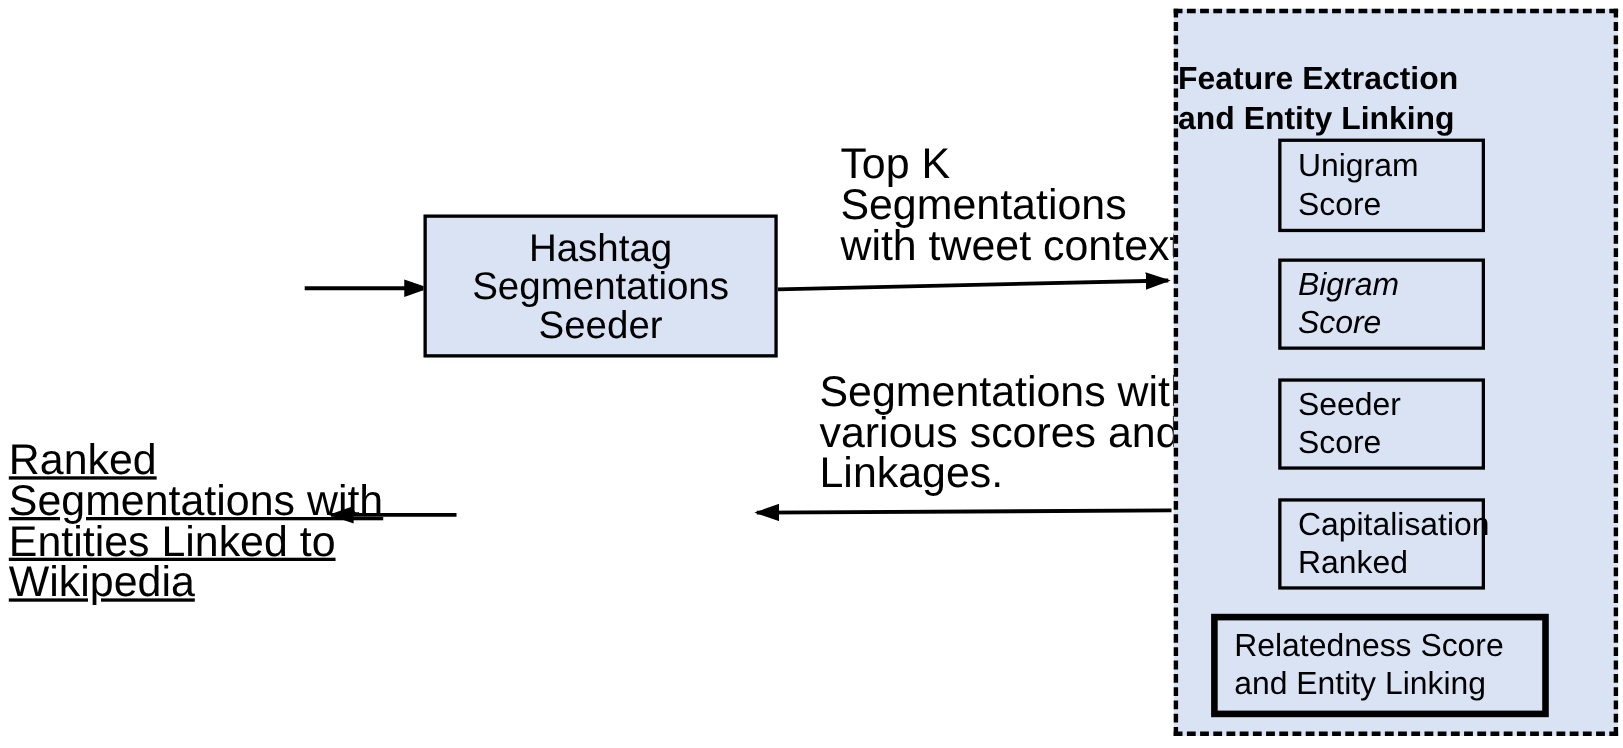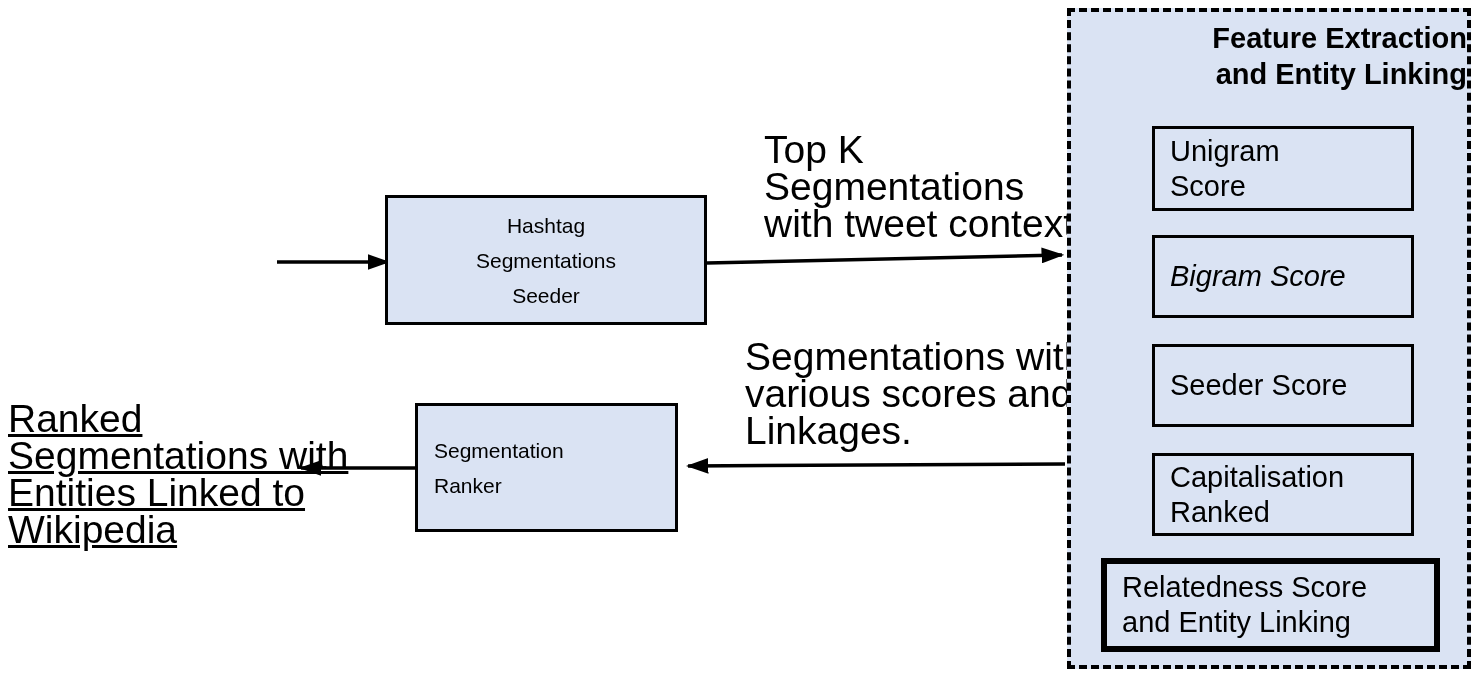--- a/index.html
+++ b/index.html
@@ -22,64 +22,64 @@
     line-height: 37px;
     white-space: pre-line;
   }
   .node {
     position: absolute;
     background: #dae3f3;
     border: 3px solid #000000;
     box-sizing: border-box;
     display: flex;
     align-items: center;
-    font-size: 21px;
+    font-size: 35px;
     line-height: 35px;
     white-space: pre-line;
   }
   .node.center { justify-content: center; text-align: center; }
   .node.left   { justify-content: flex-start; text-align: left; padding-left: 16px; }
   #panel {
     position: absolute;
     left: 1067px;
     top: 8px;
     width: 404px;
     height: 661px;
     box-sizing: border-box;
     background: #dae3f3;
     border: 4px dashed #000000;
   }
   #panel-title {
     position: absolute;
     left: 0;
     right: 0;
-    top: 8px;
-    text-align: right;
+    top: 42px;
+    text-align: left;
     font-weight: bold;
     font-size: 29px;
     line-height: 36px;
     white-space: pre-line;
   }
   .feature-box {
     position: absolute;
-    left: 81px;
-    width: 262px;
+    left: 91px;
+    width: 188px;
     box-sizing: border-box;
     background: #dae3f3;
     border: 3px solid #000000;
     display: flex;
     align-items: center;
     padding-left: 15px;
     font-size: 29px;
     line-height: 35px;
     white-space: pre-line;
   }
   .feature-box.emphasis {
     left: 30px;
-    width: 339px;
+    width: 307px;
     border-width: 6px;
   }
   #arrow-layer {
     position: absolute;
     left: 0;
     top: 0;
     pointer-events: none;
   }
   #arrow-layer line {
     stroke: #000000;
@@ -114,22 +114,20 @@
 
   <div class="free-label" style="left:8px; top:400px;text-decoration:underline;">Ranked
 Segmentations with
 Entities Linked to
 Wikipedia</div>
 
   <div class="node center" style="left:385px; top:195px; width:322px; height:130px;">Hashtag
 Segmentations
 Seeder</div>
 
-  <div class="node left" style="left:415px; top:403px; width:263px; height:129px;">Segmentation
-Ranker</div>
 
   <div id="panel">
     <div id="panel-title">Feature Extraction
 and Entity Linking</div>
 
     <div class="feature-box" style="top:114px; height:85px;">Unigram
 Score</div>
 
     <div class="feature-box" style="top:223px; height:83px;font-style:italic;">Bigram Score</div>
 

